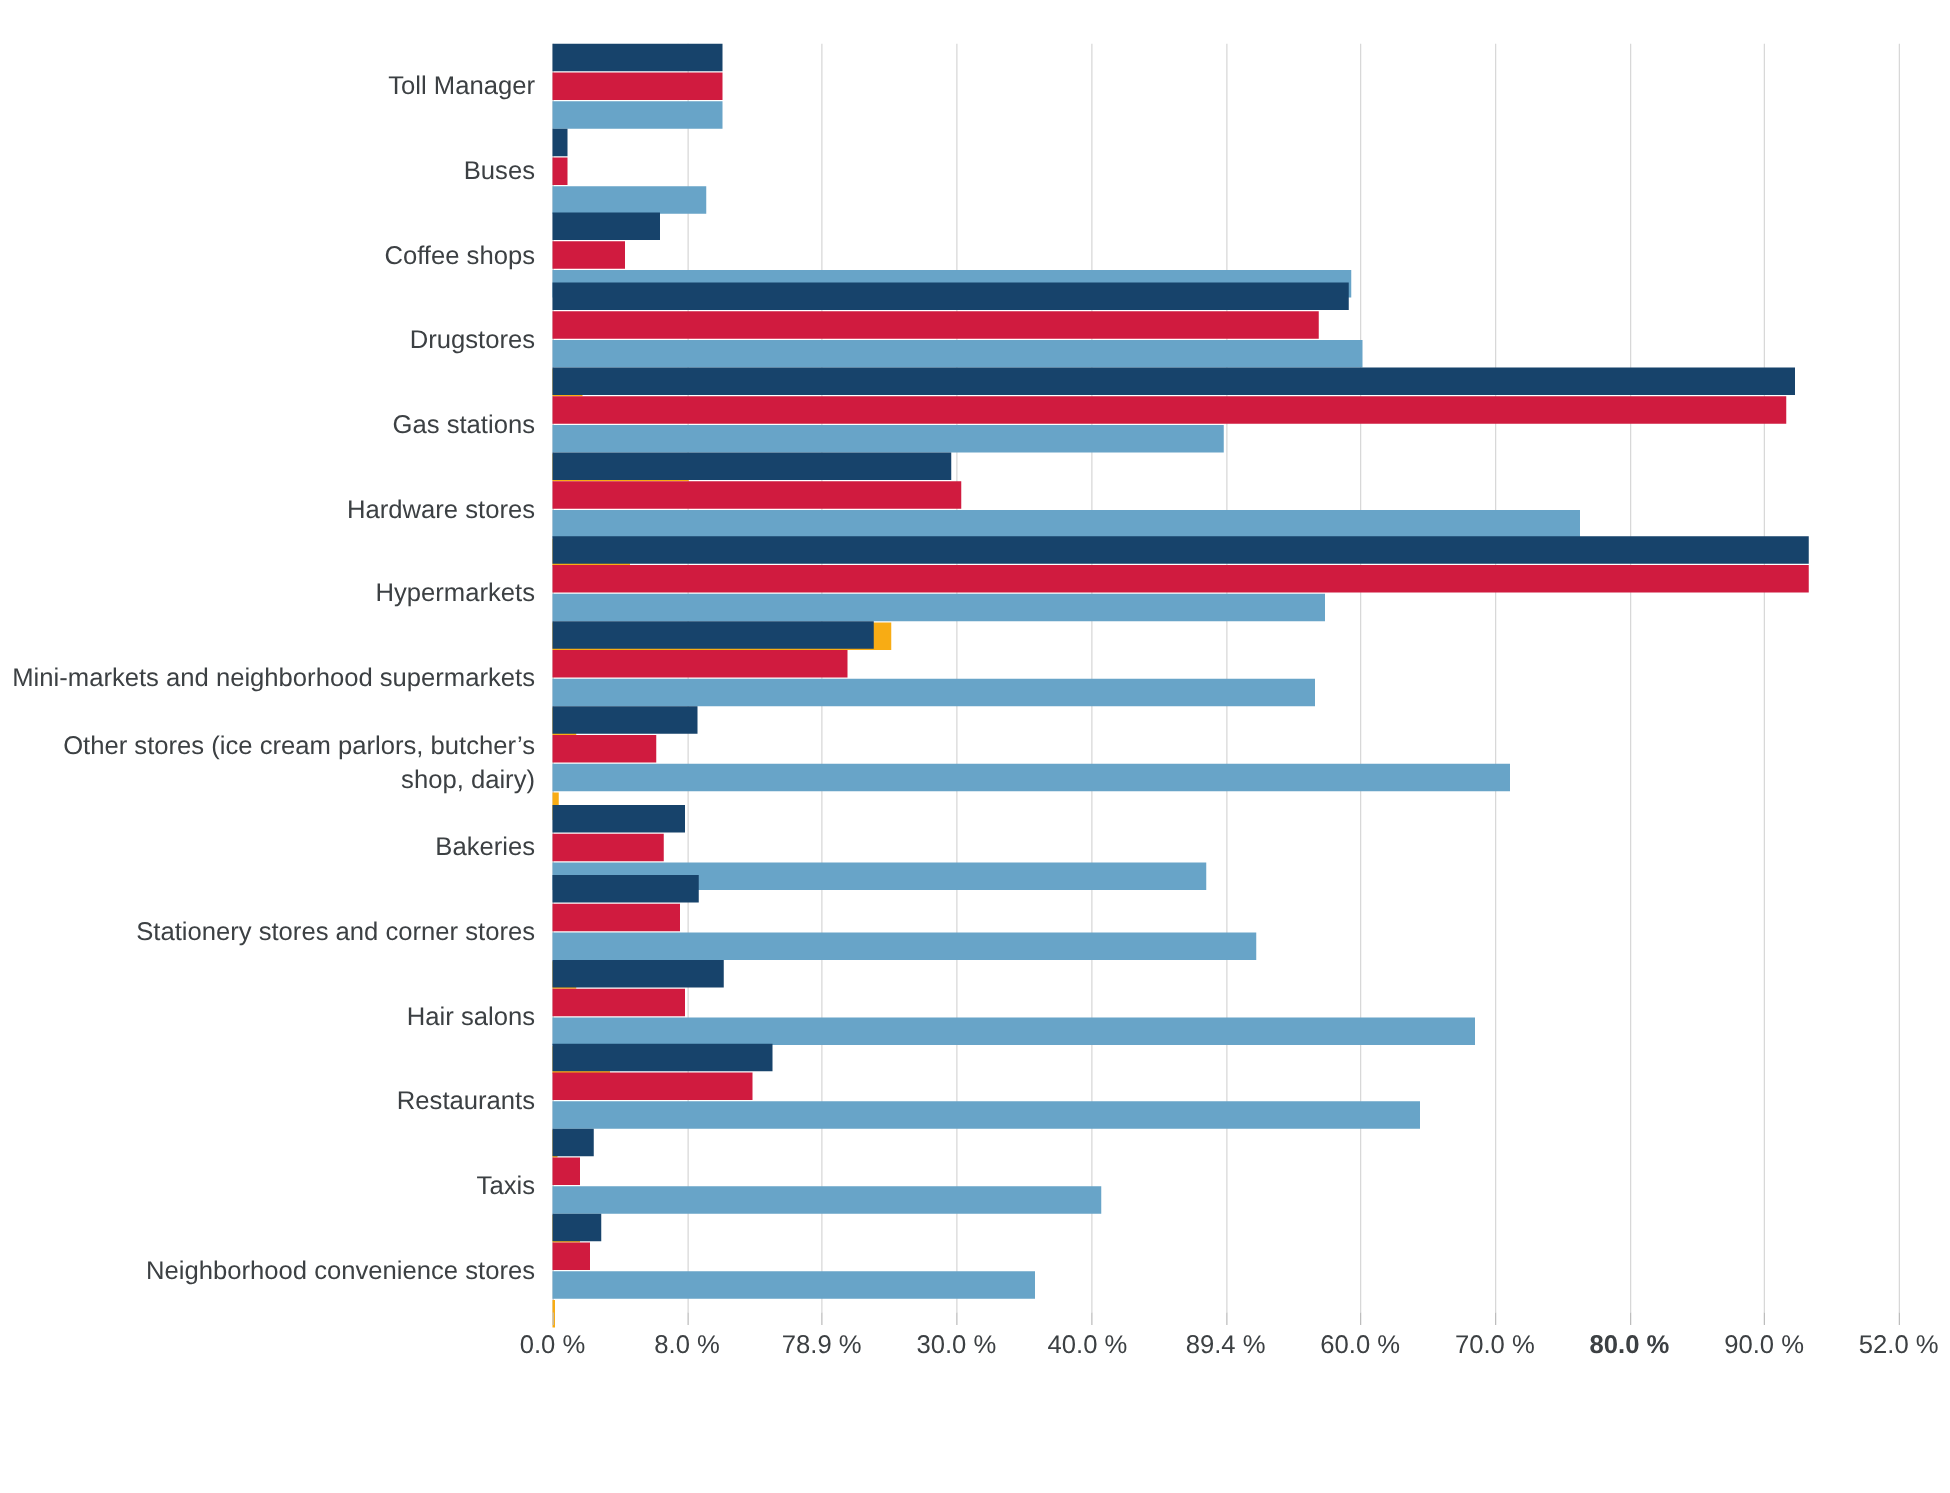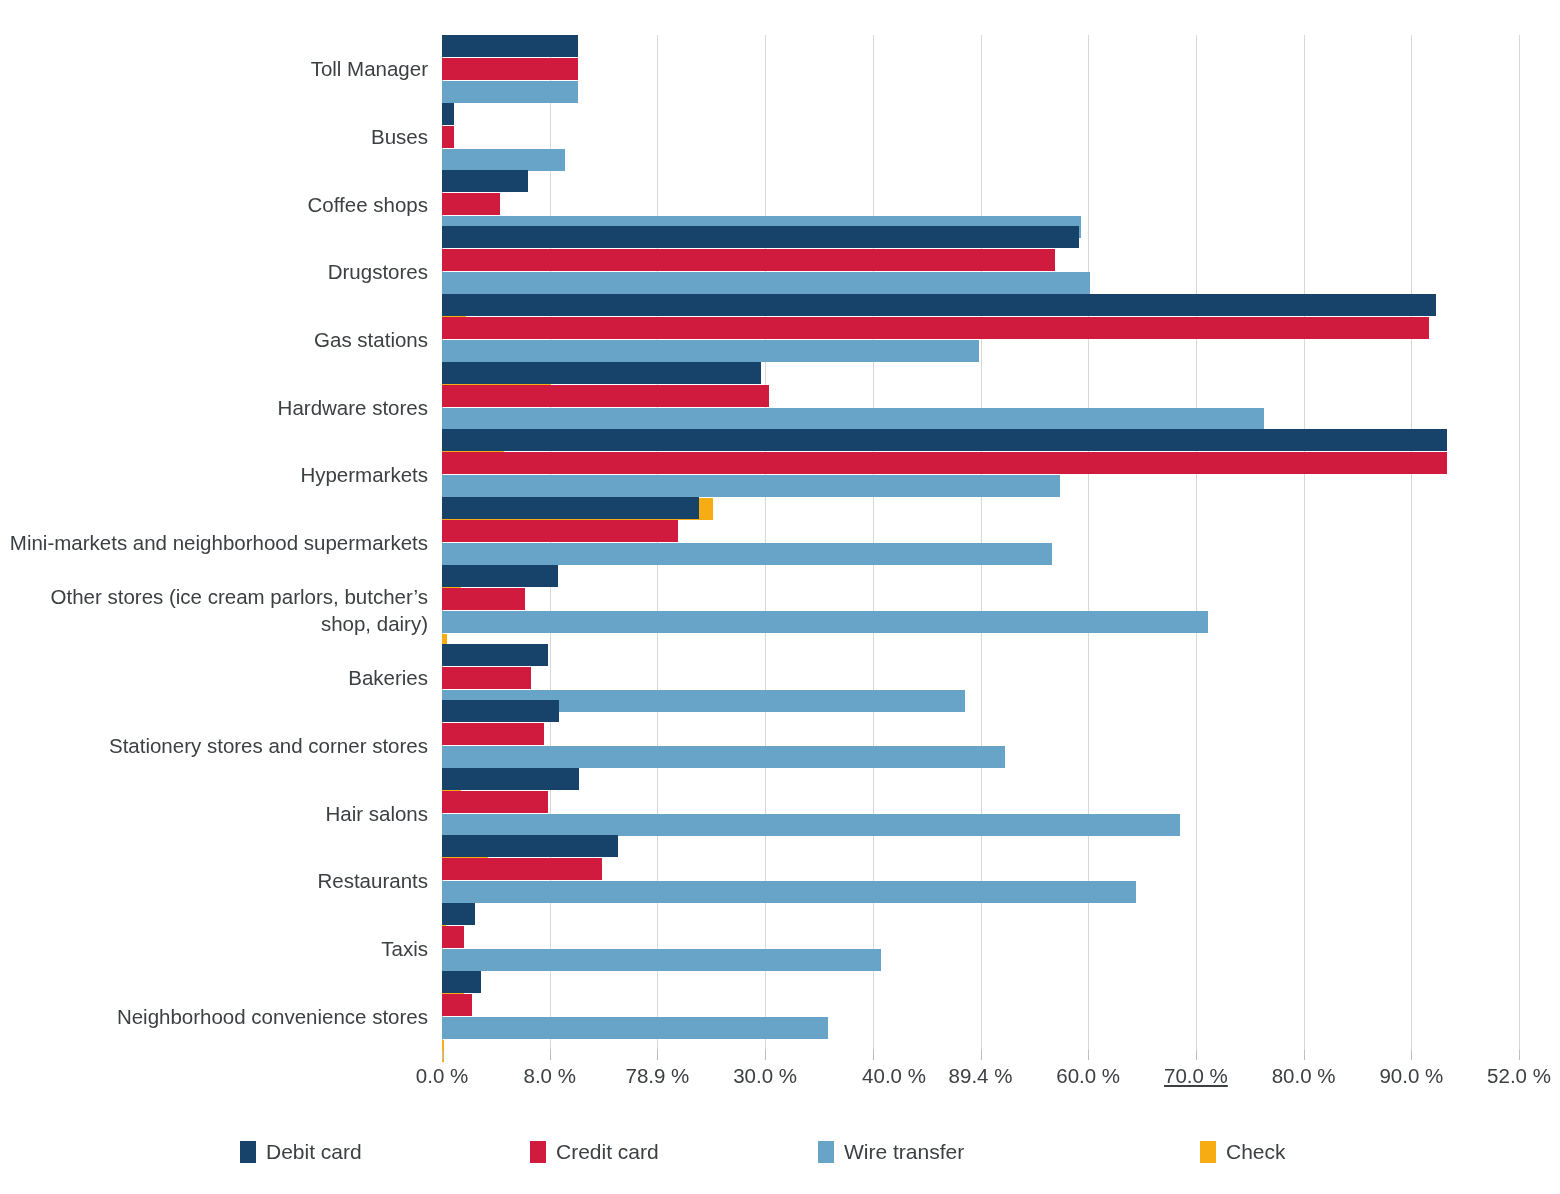--- a/index.html
+++ b/index.html
@@ -380,47 +380,29 @@
   <div class="x-axis" id="x-axis">
       <div class="tick-mark" style="left: 442px;"></div>
       <div class="tick-label" style="left: 442px;">0.0 %</div>
       <div class="tick-mark" style="left: 549.7px;"></div>
       <div class="tick-label" style="left: 549.7px;">8.0 %</div>
       <div class="tick-mark" style="left: 657.4px;"></div>
       <div class="tick-label" style="left: 657.4px;">78.9 %</div>
       <div class="tick-mark" style="left: 765.1px;"></div>
       <div class="tick-label" style="left: 765.1px;">30.0 %</div>
       <div class="tick-mark" style="left: 872.8px;"></div>
-      <div class="tick-label" style="left: 894px;">40.0 %</div>
+      <div class="tick-label" style="left: 870px;">40.0 %</div>
       <div class="tick-mark" style="left: 980.5px;"></div>
       <div class="tick-label" style="left: 980.5px;">89.4 %</div>
       <div class="tick-mark" style="left: 1088.2px;"></div>
       <div class="tick-label" style="left: 1088.2px;">60.0 %</div>
       <div class="tick-mark" style="left: 1195.9px;"></div>
-      <div class="tick-label" style="left: 1195.9px; text-decoration: underline;">70.0 %</div>
+      <div class="tick-label" style="left: 1195.9px;">70.0 %</div>
       <div class="tick-mark" style="left: 1303.6px;"></div>
-      <div class="tick-label" style="left: 1303.6px;">80.0 %</div>
+      <div class="tick-label" style="left: 1303.6px; font-weight: bold;">80.0 %</div>
       <div class="tick-mark" style="left: 1411.3px;"></div>
       <div class="tick-label" style="left: 1411.3px;">90.0 %</div>
       <div class="tick-mark" style="left: 1519px;"></div>
       <div class="tick-label" style="left: 1519px;">52.0 %</div>
     </div>
 
-  <div class="legend" id="legend">
-      <div class="legend-item" style="left: 0px;">
-        <span class="legend-swatch" style="background: rgb(23, 67, 107);"></span>
-        <span class="legend-text">Debit card</span>
-      </div>
-      <div class="legend-item" style="left: 290px;">
-        <span class="legend-swatch" style="background: rgb(208, 27, 63);"></span>
-        <span class="legend-text">Credit card</span>
-      </div>
-      <div class="legend-item" style="left: 578px;">
-        <span class="legend-swatch" style="background: rgb(104, 164, 200);"></span>
-        <span class="legend-text">Wire transfer</span>
-      </div>
-      <div class="legend-item" style="left: 960px;">
-        <span class="legend-swatch" style="background: rgb(248, 172, 20);"></span>
-        <span class="legend-text">Check</span>
-      </div>
-    </div>
 
 </div>
 
 </body></html>

